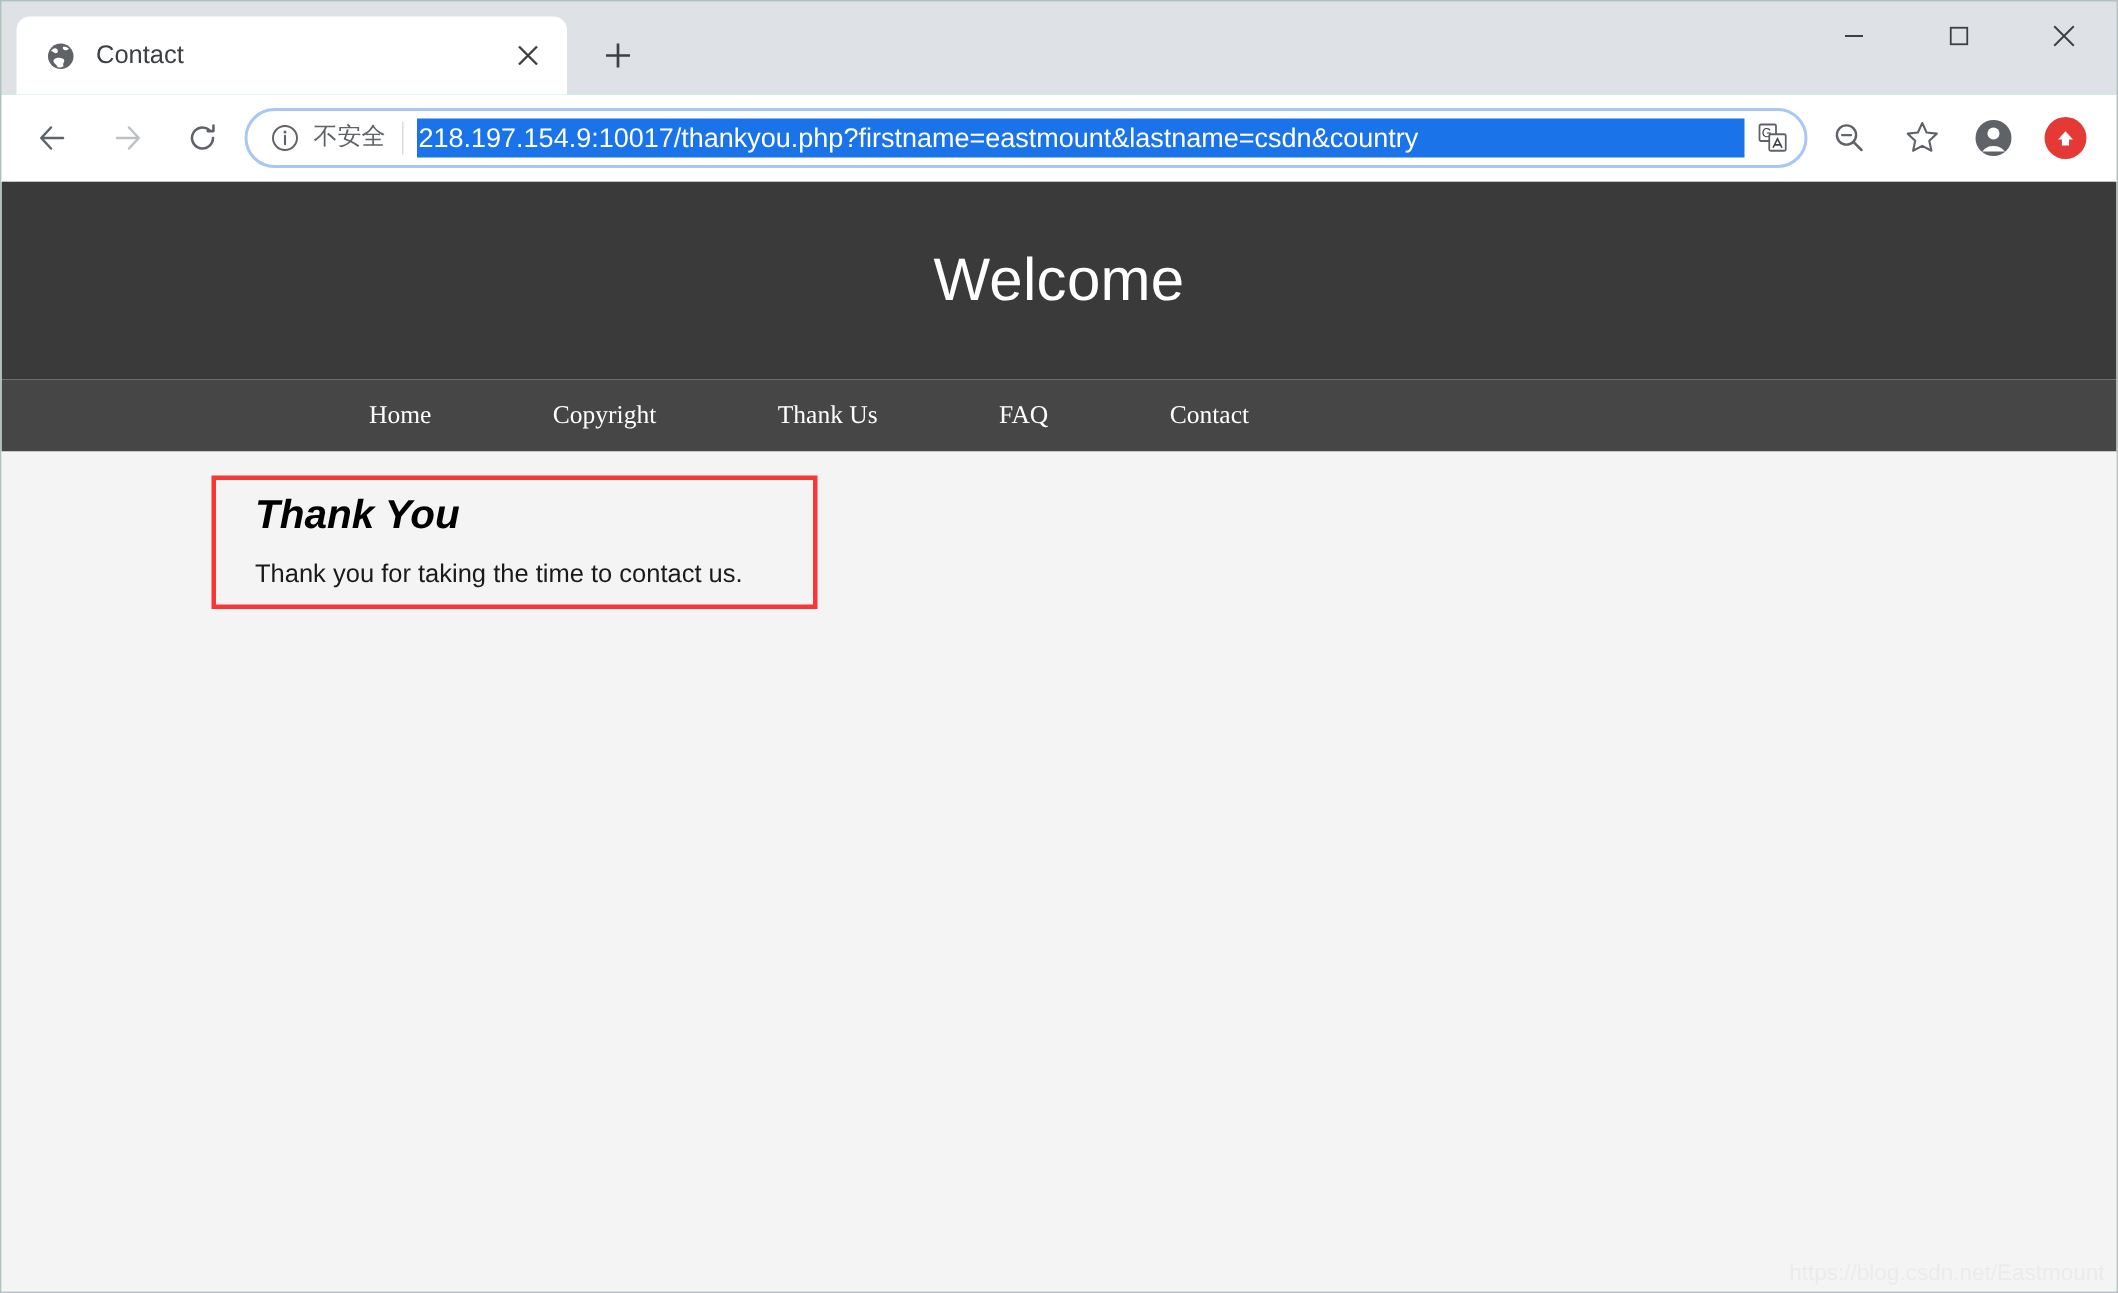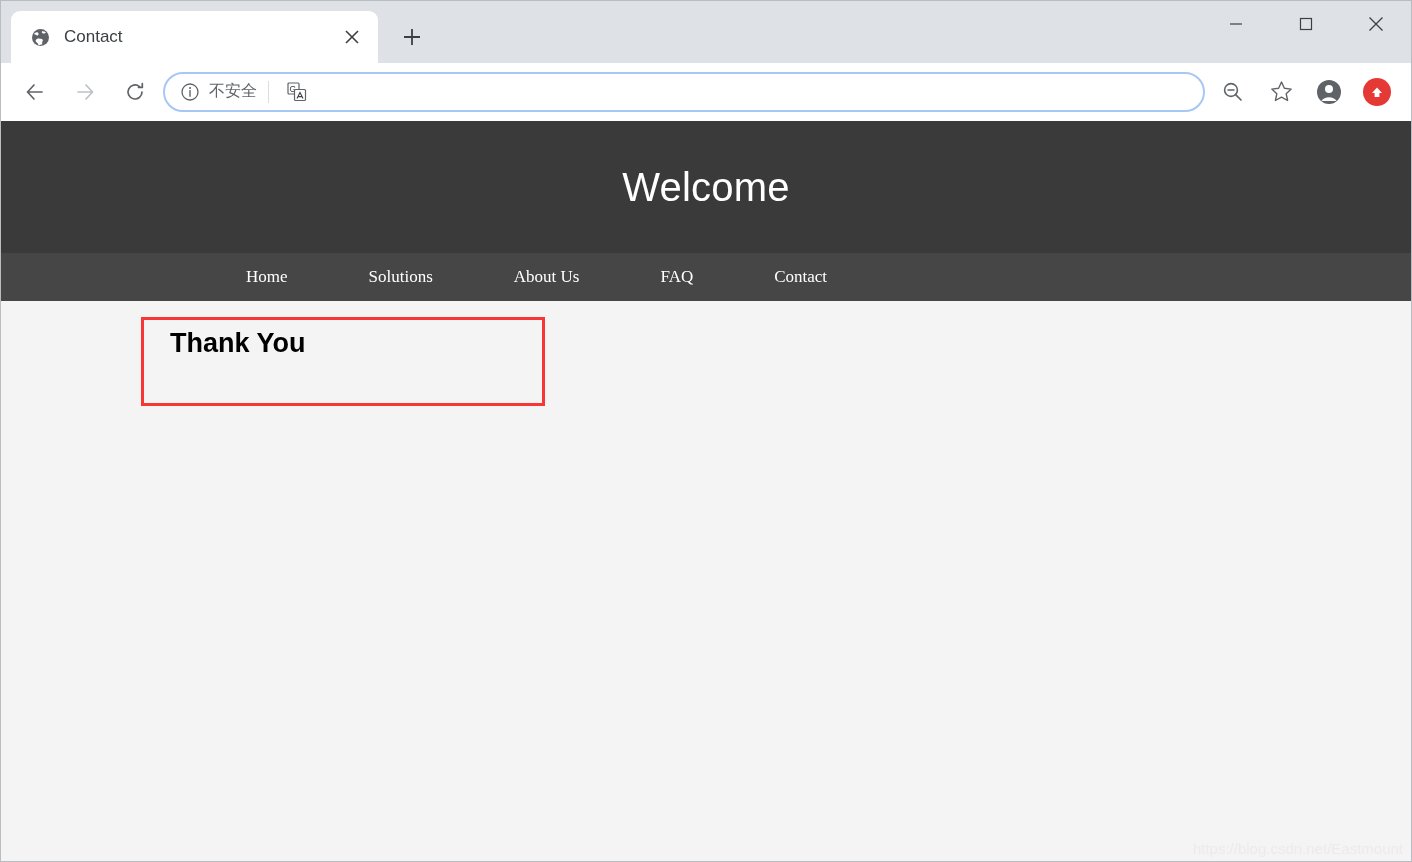--- a/index.html
+++ b/index.html
@@ -207,20 +207,21 @@
     width: 404px; height: 89px;
     border: 3px solid #f73636;
     padding: 8px 0 0 26px;
   }
   .thankyou-box h2 {
     font-size: 27px;
     font-weight: bold;
     color: #000000;
     margin-bottom: 14px;
     font-family: "Liberation Sans", sans-serif;
+    font-style: italic;
   }
   .thankyou-box p {
     font-size: 17px;
     color: #1a1a1a;
     font-family: "Liberation Sans", sans-serif;
   }
   .site-footer {
     background: #3b3b3b;
     height: 36px;
     display: flex; align-items: center; justify-content: center;
@@ -320,20 +321,21 @@
     <div class="omnibox">
       <span class="info-icon">
         <svg width="20" height="20" viewBox="0 0 20 20">
           <circle cx="10" cy="10" r="8" stroke="#5f6368" stroke-width="1.3" fill="none"></circle>
           <circle cx="10" cy="6" r="1" fill="#5f6368"></circle>
           <path d="M10 8.6 L10 14.2" stroke="#5f6368" stroke-width="1.4" stroke-linecap="round"></path>
         </svg>
       </span>
       <span class="security-label">不安全</span>
       <span class="omnibox-divider"></span>
+      <span class="url-text">218.197.154.9:10017/thankyou.php?firstname=eastmount&amp;lastname=csdn&amp;country</span>
       <span class="omni-action">
         <svg width="20" height="20" viewBox="0 0 20 20">
           <rect x="1" y="1" width="11" height="11" rx="1" stroke="#5f6368" stroke-width="1.2" fill="#ffffff"></rect>
           <text x="2.5" y="9.6" font-size="8.5" fill="#3c4043" font-family="Liberation Sans, sans-serif">G</text>
           <rect x="7.5" y="7.5" width="11" height="11" rx="1" stroke="#5f6368" stroke-width="1.2" fill="#ffffff"></rect>
           <path d="M10 16.5 L13 10.5 L16 16.5 M11 14.6 L15 14.6" stroke="#3c4043" stroke-width="1.1" fill="none"></path>
         </svg>
       </span>
     </div>
 
@@ -370,29 +372,30 @@
 
   <div class="viewport">
     <div class="viewport-inner">
 
       <header class="site-header">
         <h1>Welcome</h1>
       </header>
 
       <nav class="site-nav">
         <a href="#">Home</a>
-        <a href="#">Solutions</a>
-        <a href="#">About Us</a>
+        <a href="#">Copyright</a>
+        <a href="#">Thank Us</a>
         <a href="#">FAQ</a>
         <a href="#">Contact</a>
       </nav>
 
       <main class="site-main">
         <div class="thankyou-box">
           <h2>Thank You</h2>
+          <p>Thank you for taking the time to contact us.</p>
         </div>
       </main>
 
 
       <div class="page-blank"></div>
     </div>
 
     <div class="watermark">https://blog.csdn.net/Eastmount</div>
   </div>
 

